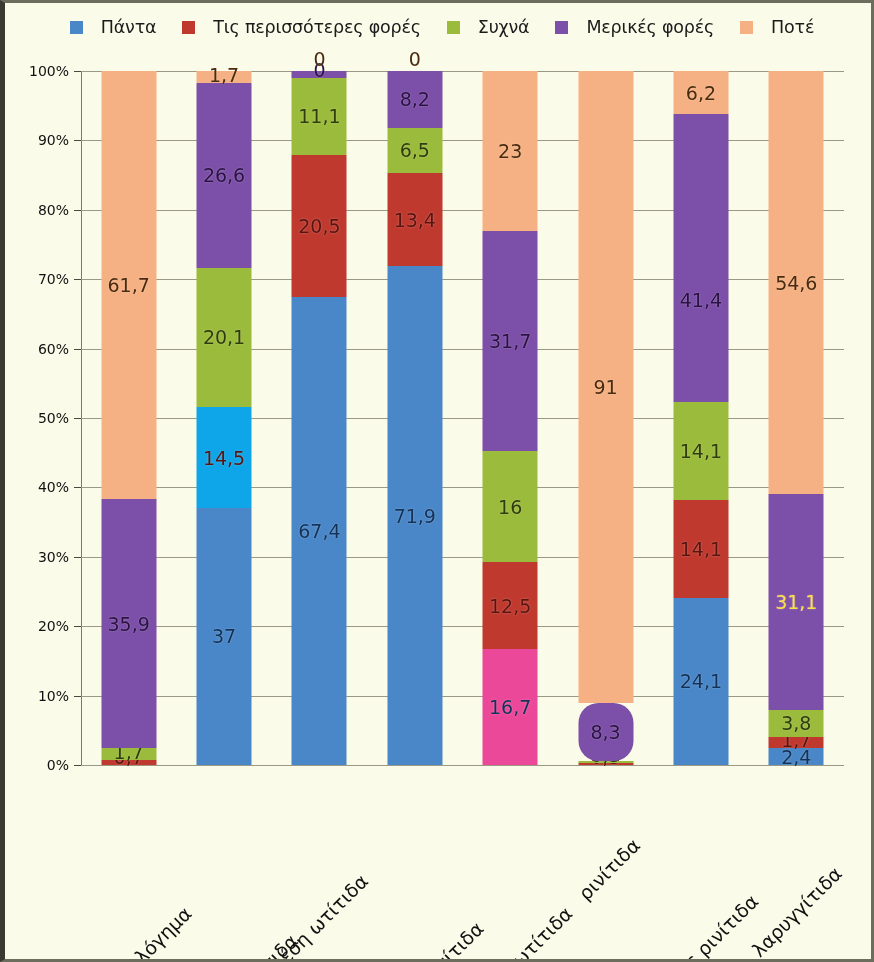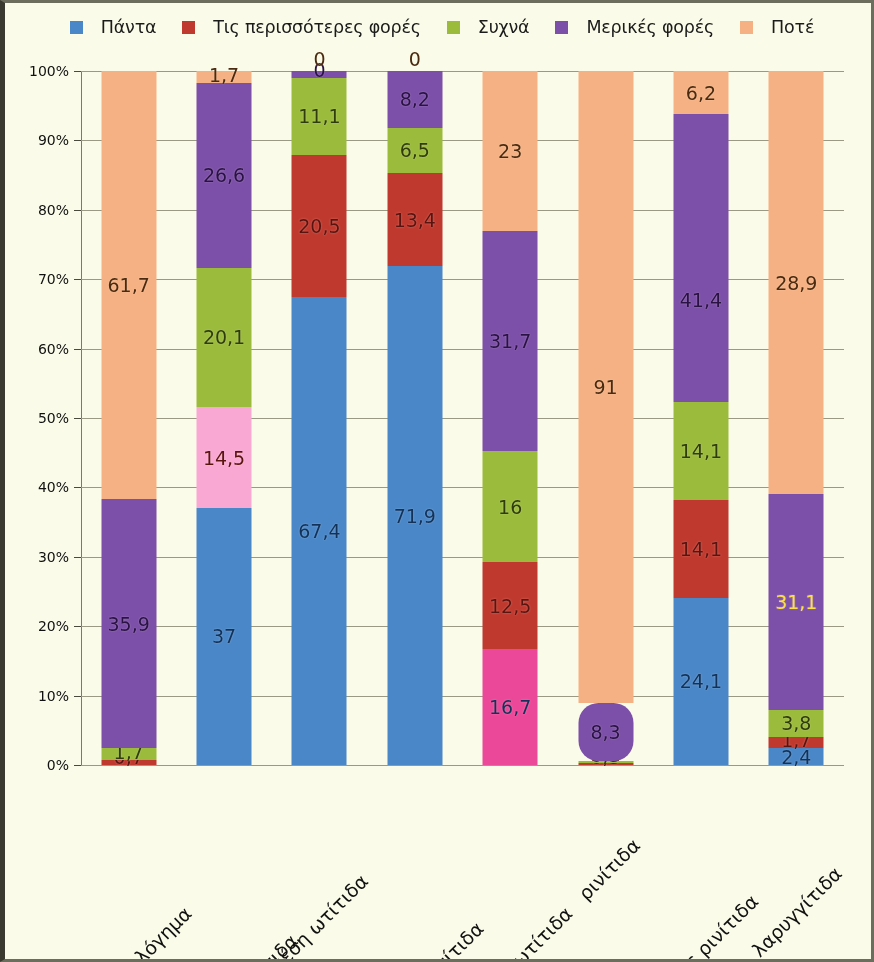--- a/index.html
+++ b/index.html
@@ -261,21 +261,21 @@
               <div class="seg" style="height: 61.7%; background: rgb(245, 177, 131);">
                 <span class="seg-label" style="color: rgb(74, 42, 16);">61,7</span>
               </div>
             </div>
           </div>
           <div class="bar-slot">
             <div class="bar-stack">
               <div class="seg" style="height: 37.037%; background: rgb(74, 135, 200);">
                 <span class="seg-label" style="color: rgb(18, 50, 90);">37</span>
               </div>
-              <div class="seg" style="height: 14.5145%; background: #f9a8d4;">
+              <div class="seg" style="height: 14.5145%; background: #0ea5e9;">
                 <span class="seg-label" style="color: rgb(90, 20, 16);">14,5</span>
               </div>
               <div class="seg" style="height: 20.1201%; background: rgb(155, 187, 60);">
                 <span class="seg-label" style="color: rgb(47, 61, 12);">20,1</span>
               </div>
               <div class="seg" style="height: 26.6266%; background: rgb(124, 79, 168);">
                 <span class="seg-label" style="color: rgb(42, 18, 69);">26,6</span>
               </div>
               <div class="seg tiny" style="height: 1.7017%; background: rgb(245, 177, 131);">
                 <span class="seg-label" style="color: rgb(74, 42, 16);">1,7</span>
@@ -385,21 +385,21 @@
               <div class="seg tiny" style="height: 1.7017%; background: rgb(192, 57, 47);">
                 <span class="seg-label" style="color: rgb(90, 20, 16);">1,7</span>
               </div>
               <div class="seg" style="height: 3.8038%; background: rgb(155, 187, 60);">
                 <span class="seg-label" style="color: rgb(47, 61, 12);">3,8</span>
               </div>
               <div class="seg" style="height: 31.1311%; background: rgb(124, 79, 168);">
                 <span class="seg-label" style="color: #fde047; text-align: center;">31,1</span>
               </div>
               <div class="seg" style="height: 60.961%; background: rgb(245, 177, 131);">
-                <span class="seg-label" style="color: rgb(74, 42, 16);">28,9</span>
+                <span class="seg-label" style="color: rgb(74, 42, 16);">54,6</span>
               </div>
             </div>
           </div>
         </div>
     </div>
   </div>
 
   <div id="xlabels">
       <div class="xlabel-slot" style="left: 47.6875px;">
         <div class="xlabel">κοινό κρυολόγημα</div>

